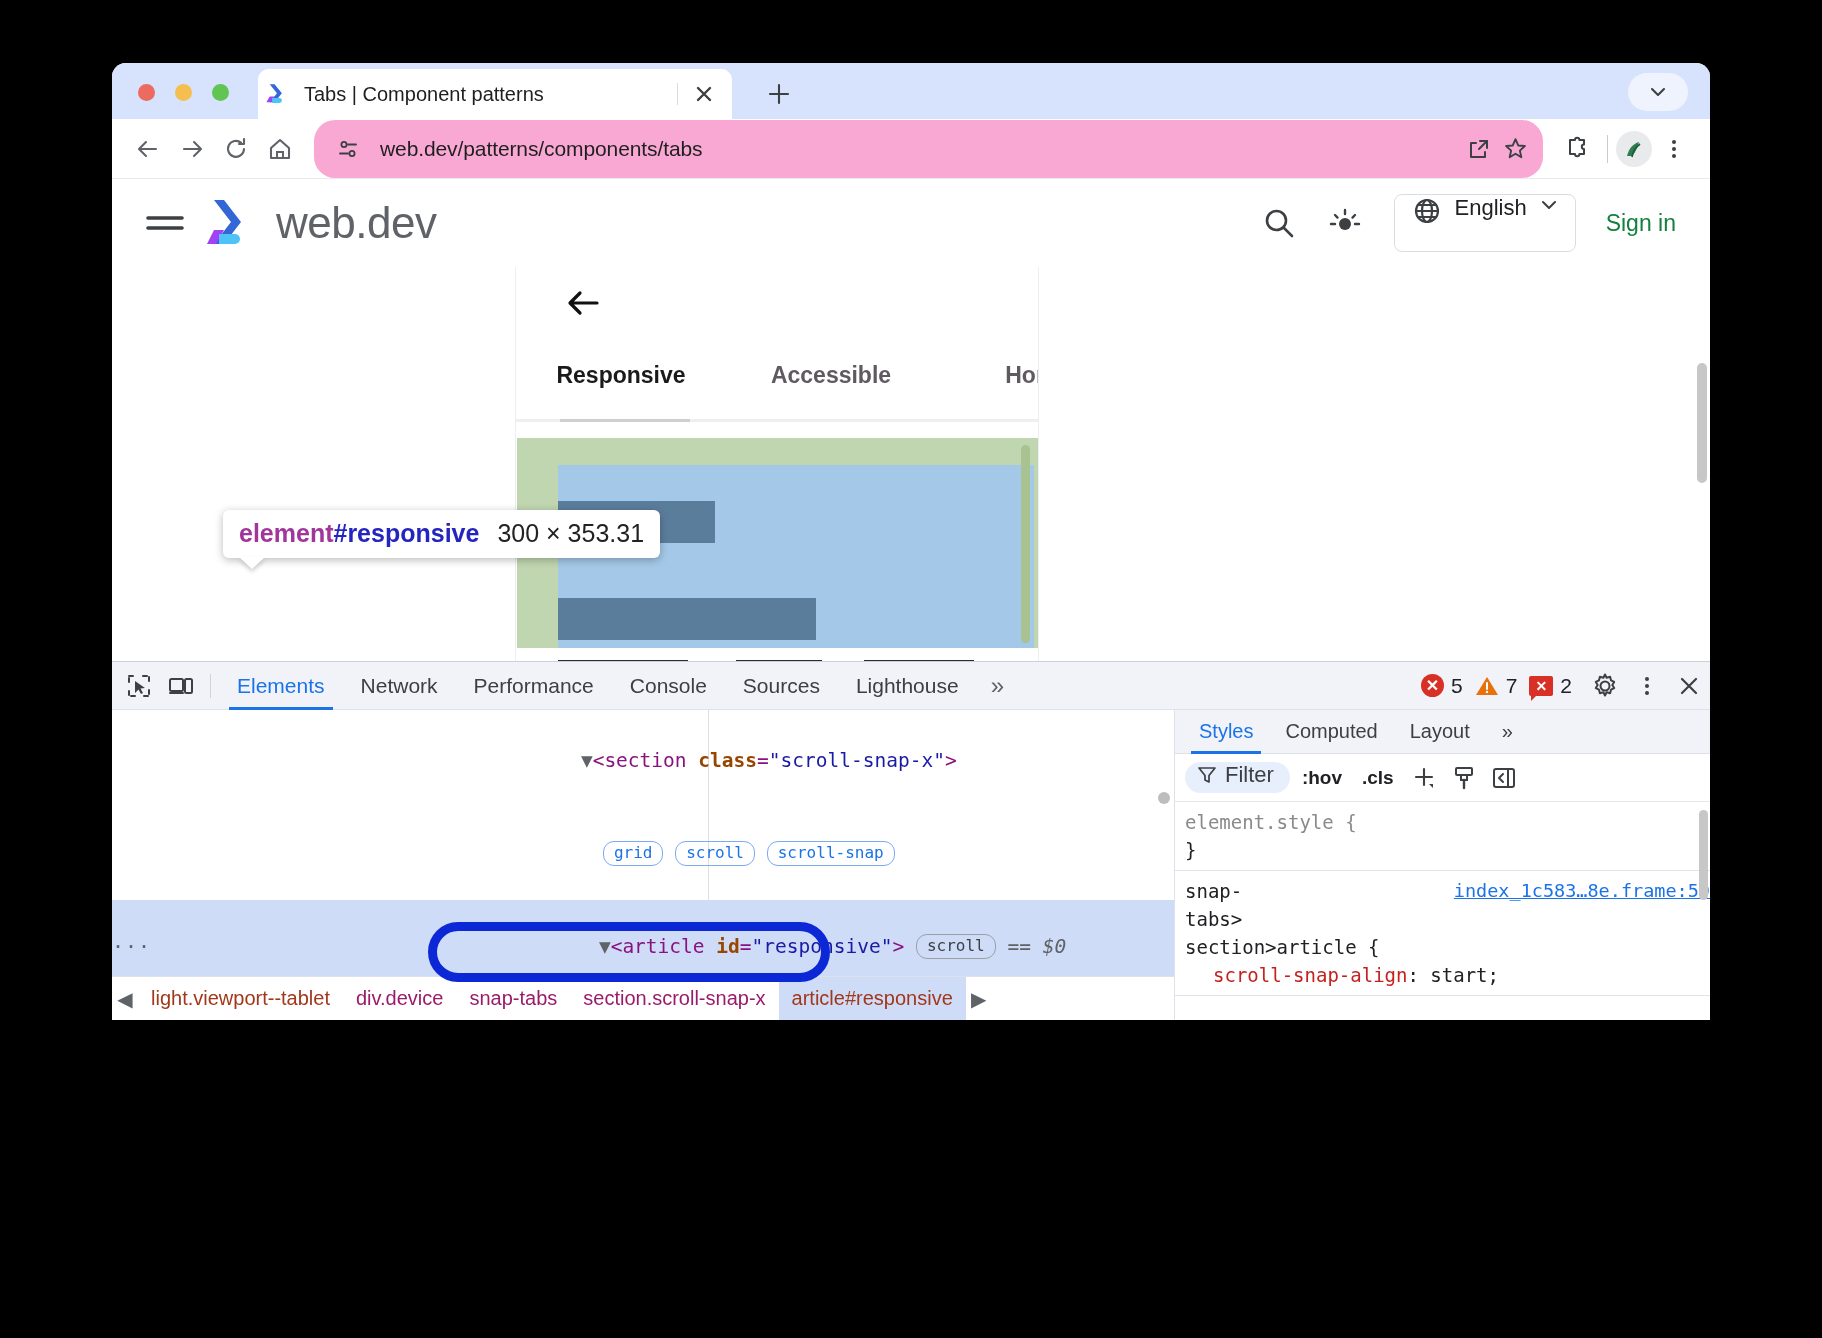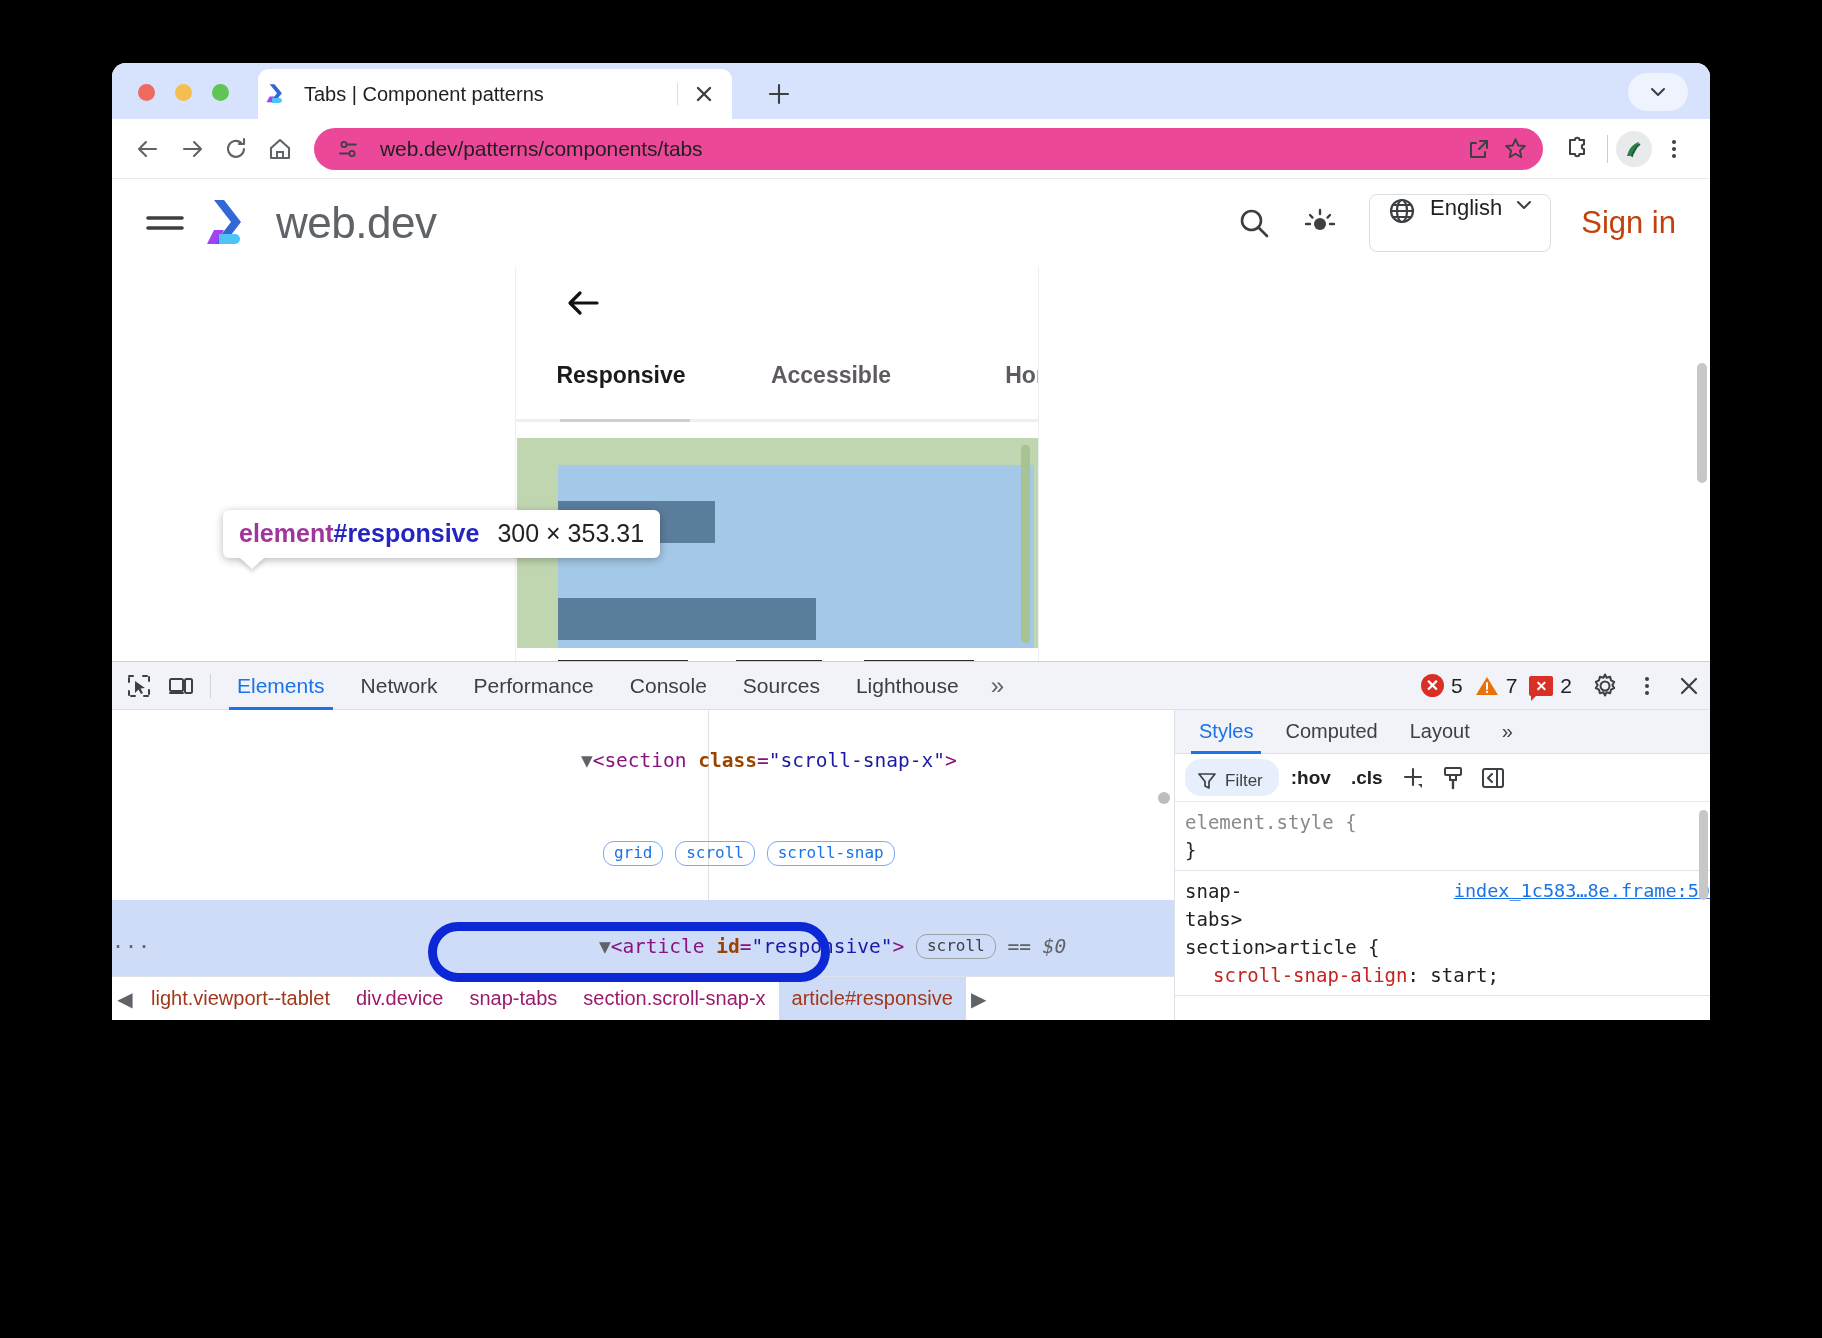--- a/index.html
+++ b/index.html
@@ -84,23 +84,23 @@
     border-bottom: 1px solid #e8eaed;
   }
   .tb-btn {
     width: 44px; height: 44px;
     display: flex; align-items: center; justify-content: center;
     color: #4a4a4a;
     flex: 0 0 44px;
   }
   .omnibox {
     flex: 1;
-    height: 42px;
+    height: 58px;
     margin: 0 12px;
-    background: #ec4899;
+    background: #f9a8d4;
     border-radius: 21px;
     display: flex; align-items: center;
     padding: 0 10px 0 16px;
   }
   .omnibox-url {
     flex: 1;
     font-size: 21px;
     color: #1f1f1f;
     margin-left: 14px;
     letter-spacing: -0.1px;
@@ -131,21 +131,21 @@
   }
   .wd-spacer { flex: 1; }
   .wd-icon { width: 50px; height: 50px; display:flex;align-items:center;justify-content:center;color:#3c4043; margin-left: 16px;}
   .wd-lang {
     height: 58px; margin-left: 24px;
     border: 1px solid #dadce0; border-radius: 8px;
     display: flex; align-items: flex-start; gap: 12px;
     padding: 0 16px;
     font-size: 22px; color: #202124;
   }
-  .wd-signin { font-size: 31px; color: #c2410c; margin-left: 30px; margin-right: 6px; }
+  .wd-signin { font-size: 23px; color: #15803d; margin-left: 30px; margin-right: 6px; }
 
   .viewport-area { position: relative; height: 394px; background:#fff; }
   .device {
     position: absolute; left: 403px; top: 0;
     width: 524px; height: 394px;
     background: #fff;
     border-left: 1px solid #eceff1;
     border-right: 1px solid #eceff1;
     overflow: hidden;
   }
@@ -346,22 +346,22 @@
   .st-tab.active::after { content:""; position:absolute; left:8px;right:8px;bottom:0;height:3px;background:#1a73e8; }
   .st-toolbar {
     height: 48px; display:flex; align-items:center; gap: 4px;
     padding: 0 10px;
     border-bottom: 1px solid #e5e8ed;
     background:#fff;
   }
   .filter-pill {
     display:flex; align-items:center; gap:8px;
     background: #e8effc; border-radius: 16px;
-    padding: 12px 16px 5px 12px;
-    color: #3c4043; font-size: 17px;
+    padding: 0 16px 5px 12px;
+    color: #3c4043; font-size: 22px;
   }
   .st-ico { width: 36px; height:36px; display:flex;align-items:center;justify-content:center; color:#3c4043; }
   .st-hov { font-size: 19px; font-weight: bold; color:#202124; padding: 0 8px; }
   .st-content {
     flex: 1; overflow: hidden;
     font-family: "DejaVu Sans Mono", monospace;
     font-size: 19px; line-height: 28px;
     color: #202124;
   }
   .st-rule { border-bottom: 1px solid #e0e4ea; padding: 6px 0 6px 10px; }

